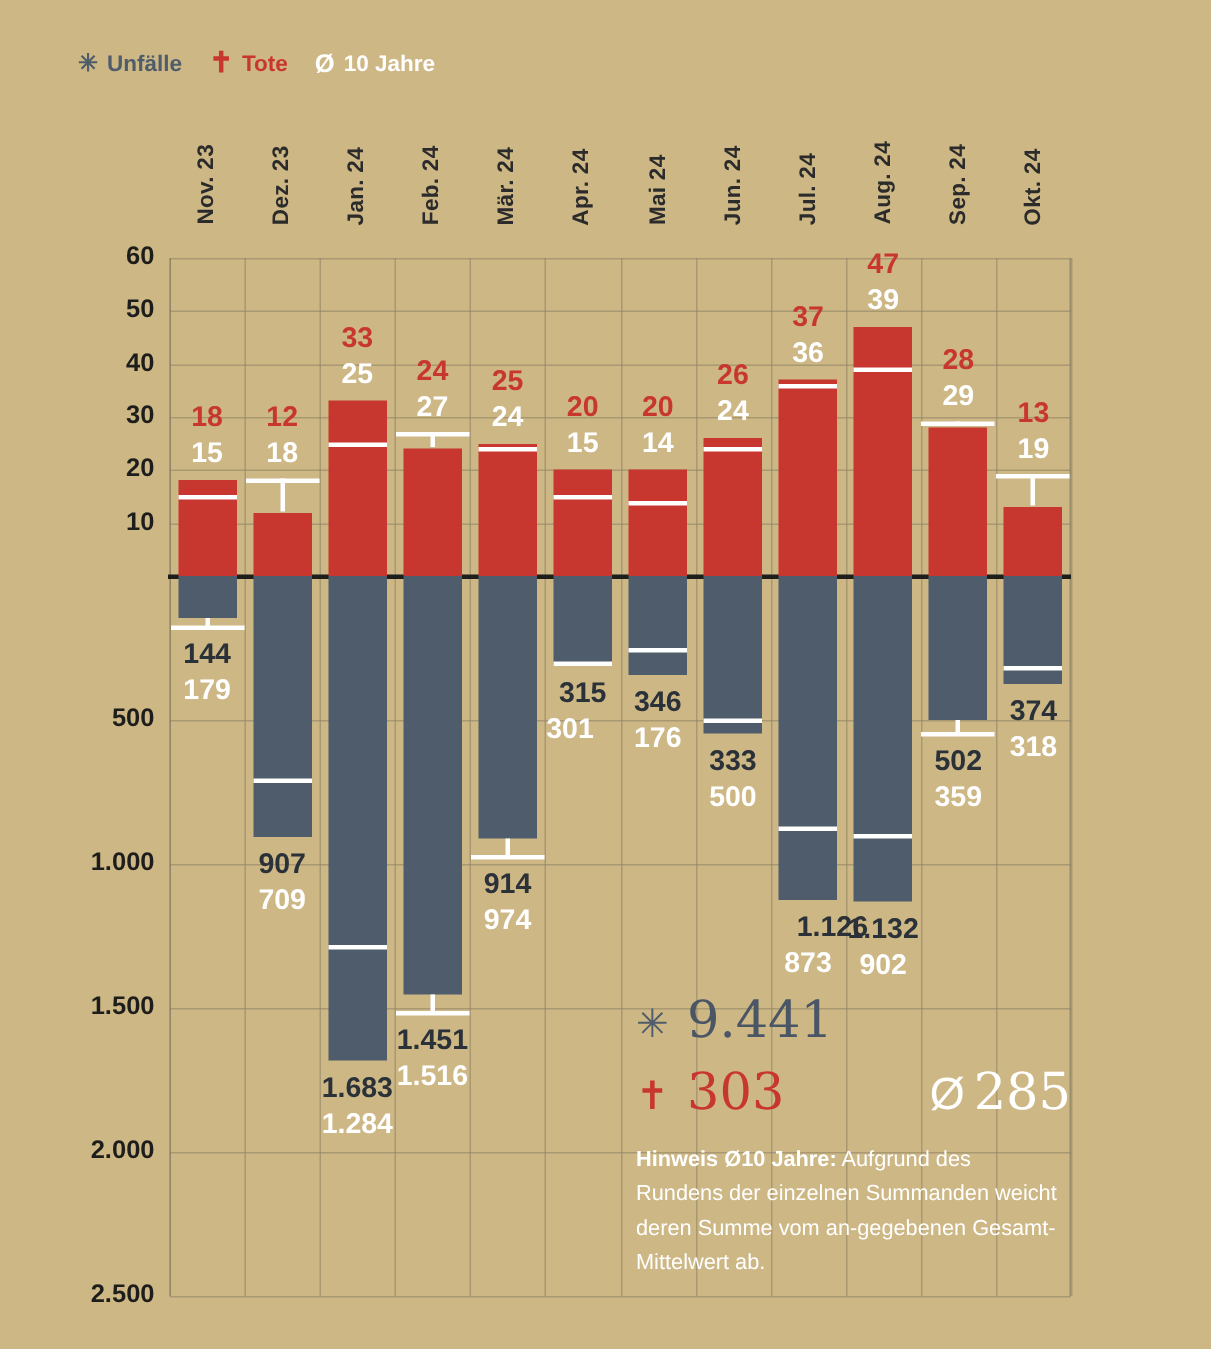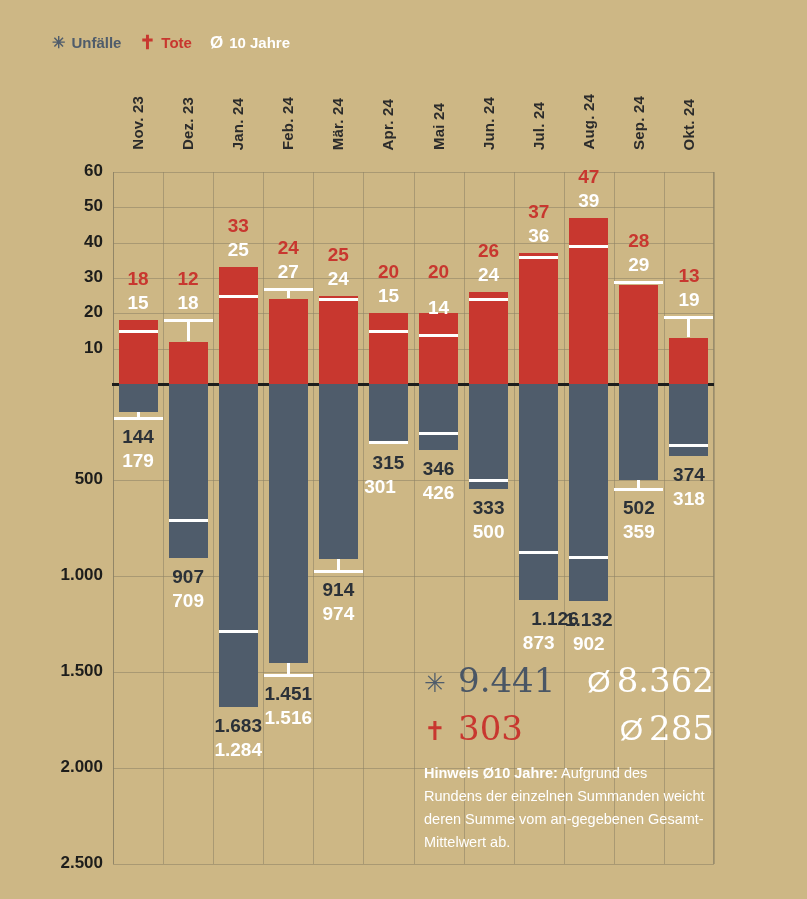--- a/index.html
+++ b/index.html
@@ -198,25 +198,25 @@
       <div class="avgcap" style="left: 255.958px; width: 39px; top: 158px;"></div>
       <div class="val v-dead" style="left: 235.458px; width: 80px; top: 89.3333px;">20</div>
       <div class="val v-avg" style="left: 235.458px; width: 80px; top: 113.333px;">15</div>
       <div class="bar bar-acc" style="left: 255.958px; top: 212px; width: 39px; height: 60.48px;"></div>
       <div class="avgcap" style="left: 255.958px; width: 39px; top: 268.792px;"></div>
       <div class="val v-acc" style="left: 235.458px; width: 80px; top: 280.48px;">315</div>
       <div class="val v-avg" style="left: 227px; width: 80px; top: 304.48px;">301</div>
       <div class="bar bar-dead" style="left: 306.042px; top: 141.333px; width: 39px; height: 70.6667px;"></div>
       <div class="avgcap" style="left: 306.042px; width: 39px; top: 161.533px;"></div>
       <div class="val v-dead" style="left: 285.542px; width: 80px; top: 89.3333px;">20</div>
-      <div class="val v-avg" style="left: 285.542px; width: 80px; top: 113.333px; margin-top: 12px;">14</div>
+      <div class="val v-avg" style="left: 285.542px; width: 80px; top: 113.333px;">14</div>
       <div class="bar bar-acc" style="left: 306.042px; top: 212px; width: 39px; height: 66.432px;"></div>
       <div class="avgcap" style="left: 306.042px; width: 39px; top: 260.344px;"></div>
       <div class="val v-acc" style="left: 285.542px; width: 80px; top: 286.432px;">346</div>
-      <div class="val v-avg" style="left: 285.542px; width: 80px; top: 310.432px;">426</div>
+      <div class="val v-avg" style="left: 285.542px; width: 80px; top: 310.432px;">176</div>
       <div class="bar bar-dead" style="left: 356.125px; top: 120.133px; width: 39px; height: 91.8667px;"></div>
       <div class="avgcap" style="left: 356.125px; width: 39px; top: 126.2px;"></div>
       <div class="val v-dead" style="left: 335.625px; width: 80px; top: 68.1333px;">26</div>
       <div class="val v-avg" style="left: 335.625px; width: 80px; top: 92.1333px;">24</div>
       <div class="bar bar-acc" style="left: 356.125px; top: 212px; width: 39px; height: 105.024px;"></div>
       <div class="avgcap" style="left: 356.125px; width: 39px; top: 307px;"></div>
       <div class="val v-acc" style="left: 335.625px; width: 80px; top: 325.024px;">333</div>
       <div class="val v-avg" style="left: 335.625px; width: 80px; top: 349.024px;">500</div>
       <div class="bar bar-dead" style="left: 406.208px; top: 81.2667px; width: 39px; height: 130.733px;"></div>
       <div class="avgcap" style="left: 406.208px; width: 39px; top: 83.8px;"></div>
@@ -252,21 +252,20 @@
       <div class="bar bar-acc" style="left: 556.458px; top: 212px; width: 39px; height: 71.808px;"></div>
       <div class="avgcap" style="left: 556.458px; width: 39px; top: 272.056px;"></div>
       <div class="val v-acc" style="left: 535.958px; width: 80px; top: 291.808px;">374</div>
       <div class="val v-avg" style="left: 535.958px; width: 80px; top: 315.808px;">318</div>
     </div>
 
   <div class="summary">
     <div class="srow">
       <span class="s-ico acc">✳</span>
       <span class="s-num acc">9.441</span>
-      <span class="s-avg"><span class="oe">Ø</span><span>8.362</span></span>
     </div>
     <div class="srow">
       <span class="s-ico dead">✝</span>
       <span class="s-num dead">303</span>
       <span class="s-avg"><span class="oe">Ø</span><span>285</span></span>
     </div>
   </div>
 
   <div class="note"><b>Hinweis Ø10 Jahre:</b><span> Aufgrund des Rundens der einzelnen Summanden weicht deren Summe vom an-gegebenen Gesamt-Mittelwert ab.</span></div>
 

